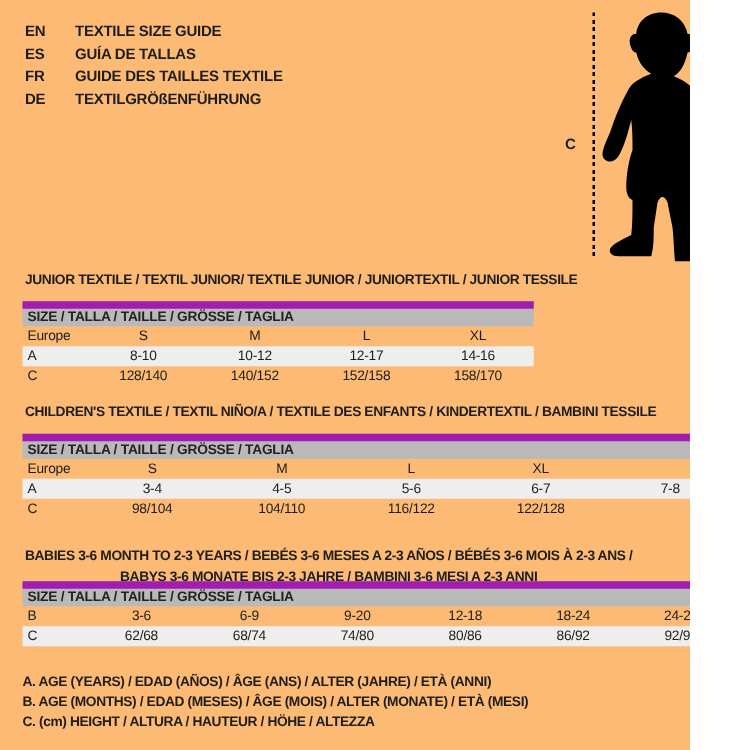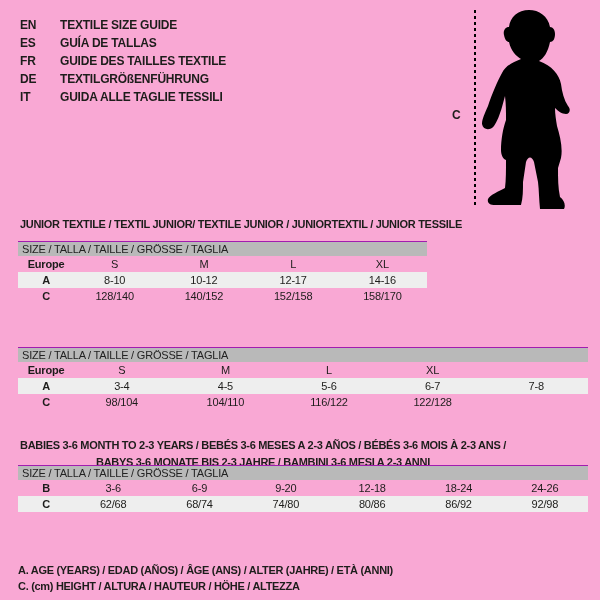--- a/index.html
+++ b/index.html
@@ -1,59 +1,58 @@
 <!DOCTYPE html>
 <html><head>
 <meta charset="utf-8">
 <style>
   html,body{margin:0;padding:0;background:#fff;}
   .page{
-    position:relative;width:600px;height:600px;background:#f9a8d4;
+    position:relative;width:552px;height:600px;background:#fdba74;
     font-family:"Liberation Sans", sans-serif;color:#1d1d1b;overflow:hidden;
   }
   
   .langs{position:absolute;left:20px;top:16px;font-size:12px;font-weight:bold;line-height:18px;letter-spacing:-0.2px;}
   .lang-row{white-space:nowrap;}
   .lang-code{display:inline-block;width:40px;}
   
   .measure-line{
     position:absolute;left:474px;top:10px;width:2px;height:198px;
     background:repeating-linear-gradient(to bottom,#000 0 3px,transparent 3px 6px);
   }
   .fig-label{position:absolute;left:452px;top:108px;font-size:12px;font-weight:bold;}
   .silhouette{position:absolute;left:478px;top:8px;}
   
   .sec-title{position:absolute;left:20px;font-size:11px;font-weight:bold;letter-spacing:-0.3px;white-space:nowrap;line-height:17px;text-align:center;}
   .stable{position:absolute;left:18px;font-size:11px;letter-spacing:-0.2px;}
   .band{
-    background:#b9b9b9;border-top:1px solid #a21caf;height:14px;line-height:14px;
-    padding-left:4px;color:#222;white-space:nowrap;
+    background:#b9b9b9;border-top:6px solid #a21caf;height:14px;line-height:14px;
+    padding-left:4px;color:#222;white-space:nowrap;font-weight:bold;
   }
   .trow{display:grid;height:16px;line-height:16px;}
   .cols5{grid-template-columns:52px repeat(4,1fr);}
   .cols6{grid-template-columns:52px repeat(5,1fr);}
   .cols7{grid-template-columns:52px repeat(6,1fr);}
   .rows .trow:nth-child(even){background:#eeeeee;}
   .tcell{text-align:center;overflow:hidden;}
-  .tlabel{text-align:center;padding-left:4px;font-weight:bold;}
+  .tlabel{text-align:left;padding-left:4px;}
   
-  .legend{position:absolute;left:18px;top:538px;font-size:11px;font-weight:bold;line-height:16px;letter-spacing:-0.3px;margin-top:24px;}
+  .legend{position:absolute;left:18px;top:538px;font-size:11px;font-weight:bold;line-height:16px;letter-spacing:-0.3px;}
   .legend-line{white-space:nowrap;}
 </style>
 </head>
 <body>
 
 <div class="page">
 
   <div class="langs">
     <div class="lang-row"><span class="lang-code">EN</span><span>TEXTILE SIZE GUIDE</span></div>
     <div class="lang-row"><span class="lang-code">ES</span><span>GUÍA DE TALLAS</span></div>
     <div class="lang-row"><span class="lang-code">FR</span><span>GUIDE DES TAILLES TEXTILE</span></div>
     <div class="lang-row"><span class="lang-code">DE</span><span>TEXTILGRÖßENFÜHRUNG</span></div>
-    <div class="lang-row"><span class="lang-code">IT</span><span>GUIDA ALLE TAGLIE TESSILI</span></div>
   </div>
 
   <div class="measure-line"></div>
   <div class="fig-label">C</div>
   <svg class="silhouette" width="100" height="202" viewBox="0 0 100 202">
     <path fill="#000" d="M51,2 C40,2 32,9 31,19 C27,19 25,23 26,27 C27,32 29,34 31,34 C33,43 38,48 43,51 C35,54 27,58 24,65 C19,74 14,86 10,98 C7,105 4,111 4,116 C5,122 12,123 16,118 C19,114 22,106 24,99 L27,88 C28,96 28,104 28,112 C25,120 23,132 23,142 C23,147 25,151 28,152 C28,162 28,172 27,180 C21,183 12,187 10,191 C9,195 12,197 17,197 L43,197 C45,190 45,182 45,174 L48,154 C50,148 54,148 56,154 L60,174 C61,182 61,192 62,201 L86,201 C88,197 86,192 82,189 C80,180 80,170 80,160 L83,150 C85,140 82,128 79,118 C78,112 77,106 77,100 C80,103 84,106 88,106 C92,106 93,101 90,98 C86,92 84,84 83,76 C81,66 74,58 61,53 C66,50 70,44 72,34 C75,34 77,31 77,26 C77,22 75,19 72,19 C70,8 61,2 51,2 Z"></path>
   </svg>
 
   <div class="sec-title" style="top:216px;">JUNIOR TEXTILE / TEXTIL JUNIOR/ TEXTILE JUNIOR / JUNIORTEXTIL / JUNIOR TESSILE</div>
   <div class="stable" style="top:241px;width:409px;">
@@ -76,20 +75,21 @@
         <div class="trow cols5">
           <div class="tcell tlabel">C</div>
           <div class="tcell">128/140</div>
           <div class="tcell">140/152</div>
           <div class="tcell">152/158</div>
           <div class="tcell">158/170</div>
         </div>
       </div>
   </div>
 
+  <div class="sec-title" style="top:322px;">CHILDREN'S TEXTILE / TEXTIL NIÑO/A / TEXTILE DES ENFANTS / KINDERTEXTIL / BAMBINI TESSILE</div>
   <div class="stable" style="top:347px;width:570px;">
     <div class="band">SIZE / TALLA / TAILLE / GRÖSSE / TAGLIA</div>
     <div class="rows cols6">
         <div class="trow cols6">
           <div class="tcell tlabel">Europe</div>
           <div class="tcell">S</div>
           <div class="tcell">M</div>
           <div class="tcell">L</div>
           <div class="tcell">XL</div>
         </div>
@@ -134,16 +134,17 @@
           <div class="tcell">74/80</div>
           <div class="tcell">80/86</div>
           <div class="tcell">86/92</div>
           <div class="tcell">92/98</div>
         </div>
       </div>
   </div>
 
   <div class="legend">
     <div class="legend-line">A. AGE (YEARS) / EDAD (AÑOS) / ÂGE (ANS) / ALTER (JAHRE) / ETÀ (ANNI)</div>
+    <div class="legend-line">B. AGE (MONTHS) / EDAD (MESES) / ÂGE (MOIS) / ALTER (MONATE) / ETÀ (MESI)</div>
     <div class="legend-line">C. (cm) HEIGHT / ALTURA / HAUTEUR / HÖHE / ALTEZZA</div>
   </div>
 
 </div>
 
 </body></html>

